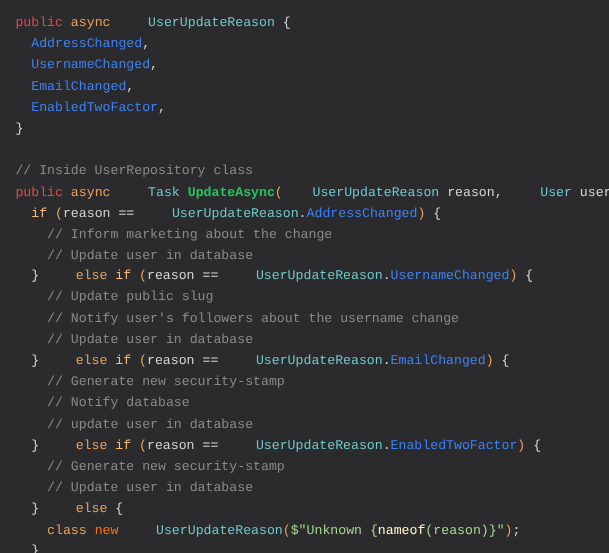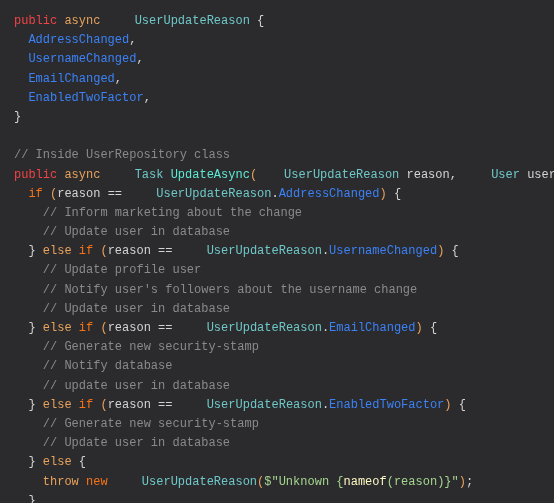--- a/index.html
+++ b/index.html
@@ -18,27 +18,27 @@
       height: 503px;
       overflow: hidden;
     }
     pre {
       white-space: pre;
       font-family: inherit;
     }
     .kw-access { color: #ef4444; }
     .kw-enum { color: #e8a25c; }
     .kw-async { color: #e8a25c; }
-    .kw-if { color: #f97316; }
-    .kw-else { color: #e8a25c; }
+    .kw-if { color: #fdba74; }
+    .kw-else { color: #e8a25c; margin-left: 26px; }
     .kw-throw { color: #e8a25c; }
     .kw-new { color: #f97316; }
     .type { color: #6fc8c8; margin-left: 27px; }
     .member { color: #3b82f6; }
-    .method { color: #5eead4; }
+    .method { color: #22c55e; font-weight: bold; }
     .comment { color: #8a8a8a; }
     .punct { color: #d4d4d4; }
     .paren { color: #e8a25c; }
     .op { color: #d4d4d4; }
     .string { color: #a5d68f; }
     .nameof { color: #fef9c3; }
   </style>
 </head>
 <body>
 
@@ -48,26 +48,26 @@
   <span class="member">EmailChanged</span><span class="punct">,</span>
   <span class="member">EnabledTwoFactor</span><span class="punct">,</span>
 <span class="punct">}</span>
 
 <span class="comment">// Inside UserRepository class</span>
 <span class="kw-access">public</span> <span class="kw-async">async</span> <span class="type">Task</span> <span class="method">UpdateAsync</span><span class="paren">(</span><span class="type">UserUpdateReason</span> <span>reason</span><span class="punct">,</span> <span class="type">User</span> <span>user</span><span class="paren">)</span> <span class="punct">{</span>
   <span class="kw-if">if</span> <span class="paren">(</span><span>reason</span> <span class="op">==</span> <span class="type">UserUpdateReason</span><span class="punct">.</span><span class="member">AddressChanged</span><span class="paren">)</span> <span class="punct">{</span>
     <span class="comment">// Inform marketing about the change</span>
     <span class="comment">// Update user in database</span>
   <span class="punct">}</span> <span class="kw-else">else</span> <span class="kw-if">if</span> <span class="paren">(</span><span>reason</span> <span class="op">==</span> <span class="type">UserUpdateReason</span><span class="punct">.</span><span class="member">UsernameChanged</span><span class="paren">)</span> <span class="punct">{</span>
-    <span class="comment">// Update profile user</span>
+    <span class="comment">// Update public slug</span>
     <span class="comment">// Notify user's followers about the username change</span>
     <span class="comment">// Update user in database</span>
   <span class="punct">}</span> <span class="kw-else">else</span> <span class="kw-if">if</span> <span class="paren">(</span><span>reason</span> <span class="op">==</span> <span class="type">UserUpdateReason</span><span class="punct">.</span><span class="member">EmailChanged</span><span class="paren">)</span> <span class="punct">{</span>
     <span class="comment">// Generate new security-stamp</span>
     <span class="comment">// Notify database</span>
     <span class="comment">// update user in database</span>
   <span class="punct">}</span> <span class="kw-else">else</span> <span class="kw-if">if</span> <span class="paren">(</span><span>reason</span> <span class="op">==</span> <span class="type">UserUpdateReason</span><span class="punct">.</span><span class="member">EnabledTwoFactor</span><span class="paren">)</span> <span class="punct">{</span>
     <span class="comment">// Generate new security-stamp</span>
     <span class="comment">// Update user in database</span>
   <span class="punct">}</span> <span class="kw-else">else</span> <span class="punct">{</span>
-    <span class="kw-throw">throw</span> <span class="kw-new">new</span> <span class="type">UserUpdateReason</span><span class="paren">(</span><span class="string">$"Unknown {</span><span class="nameof">nameof</span><span class="string">(</span><span class="string">reason</span><span class="string">)}"</span><span class="paren">)</span><span class="punct">;</span>
+    <span class="kw-throw">class</span> <span class="kw-new">new</span> <span class="type">UserUpdateReason</span><span class="paren">(</span><span class="string">$"Unknown {</span><span class="nameof">nameof</span><span class="string">(</span><span class="string">reason</span><span class="string">)}"</span><span class="paren">)</span><span class="punct">;</span>
   <span class="punct">}</span>
 </pre>
 
 </body></html>

